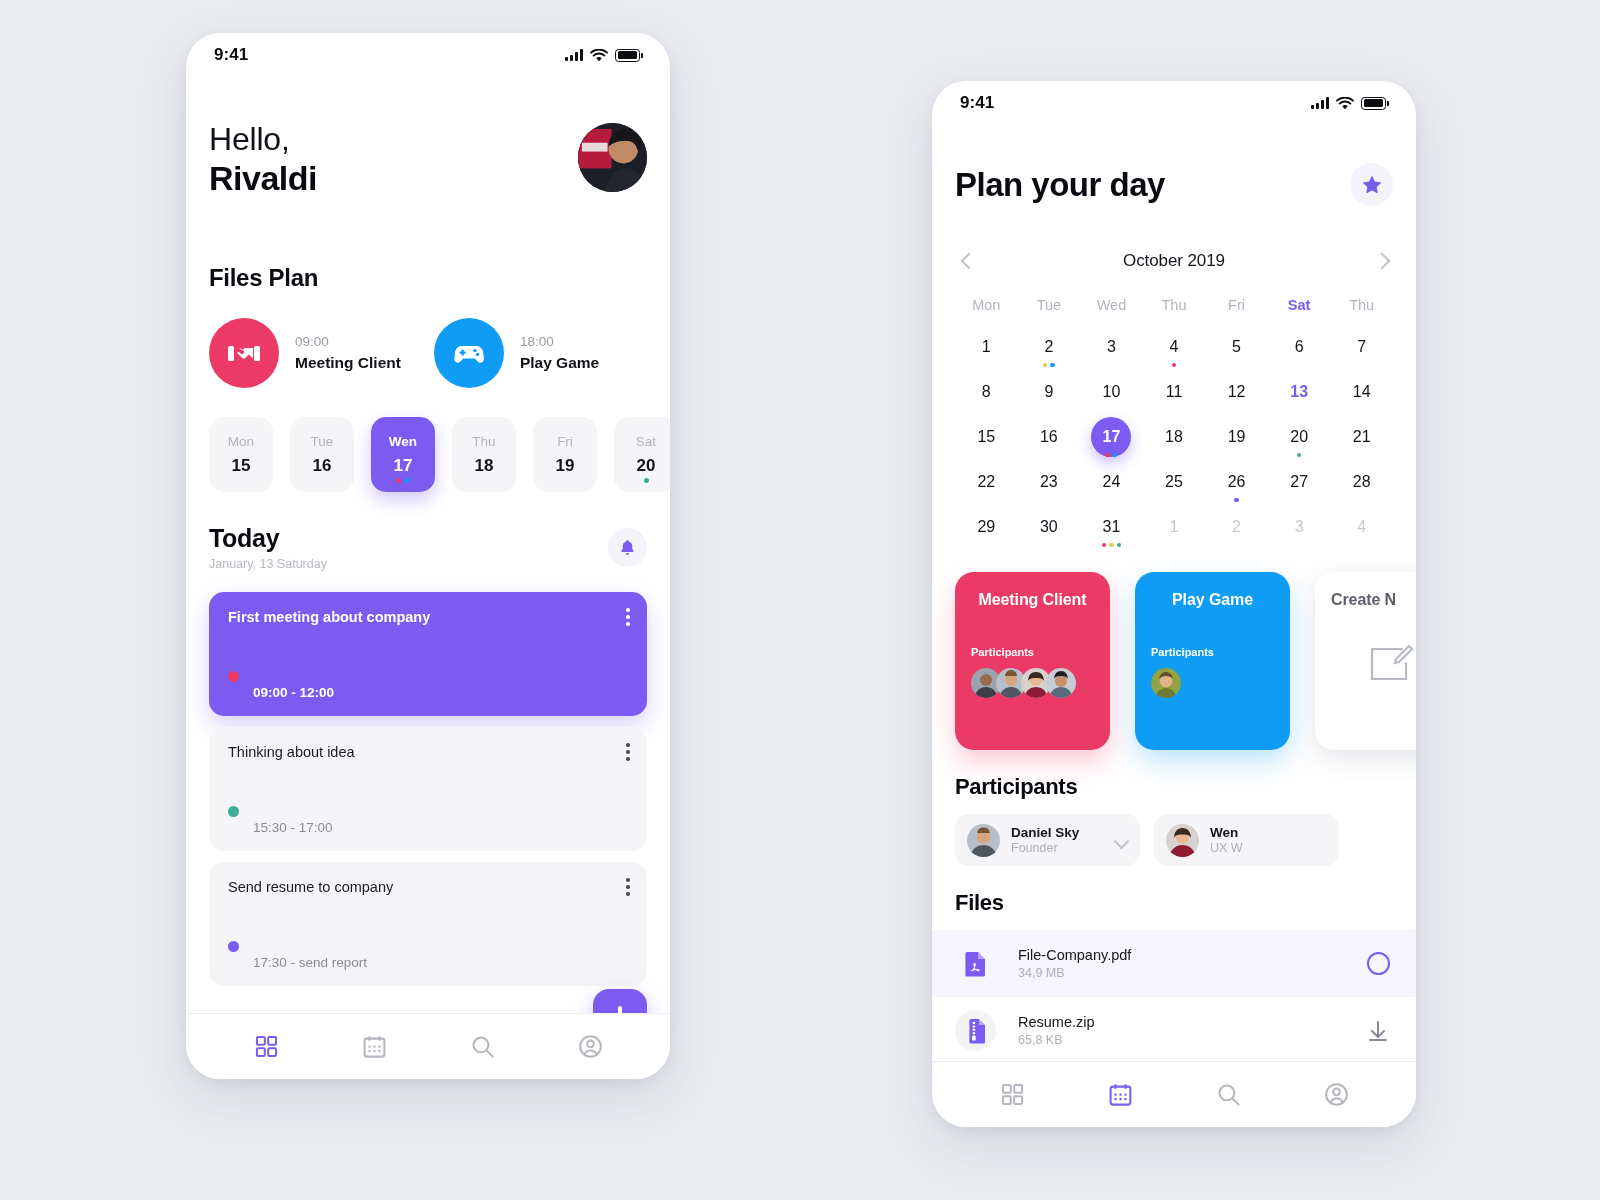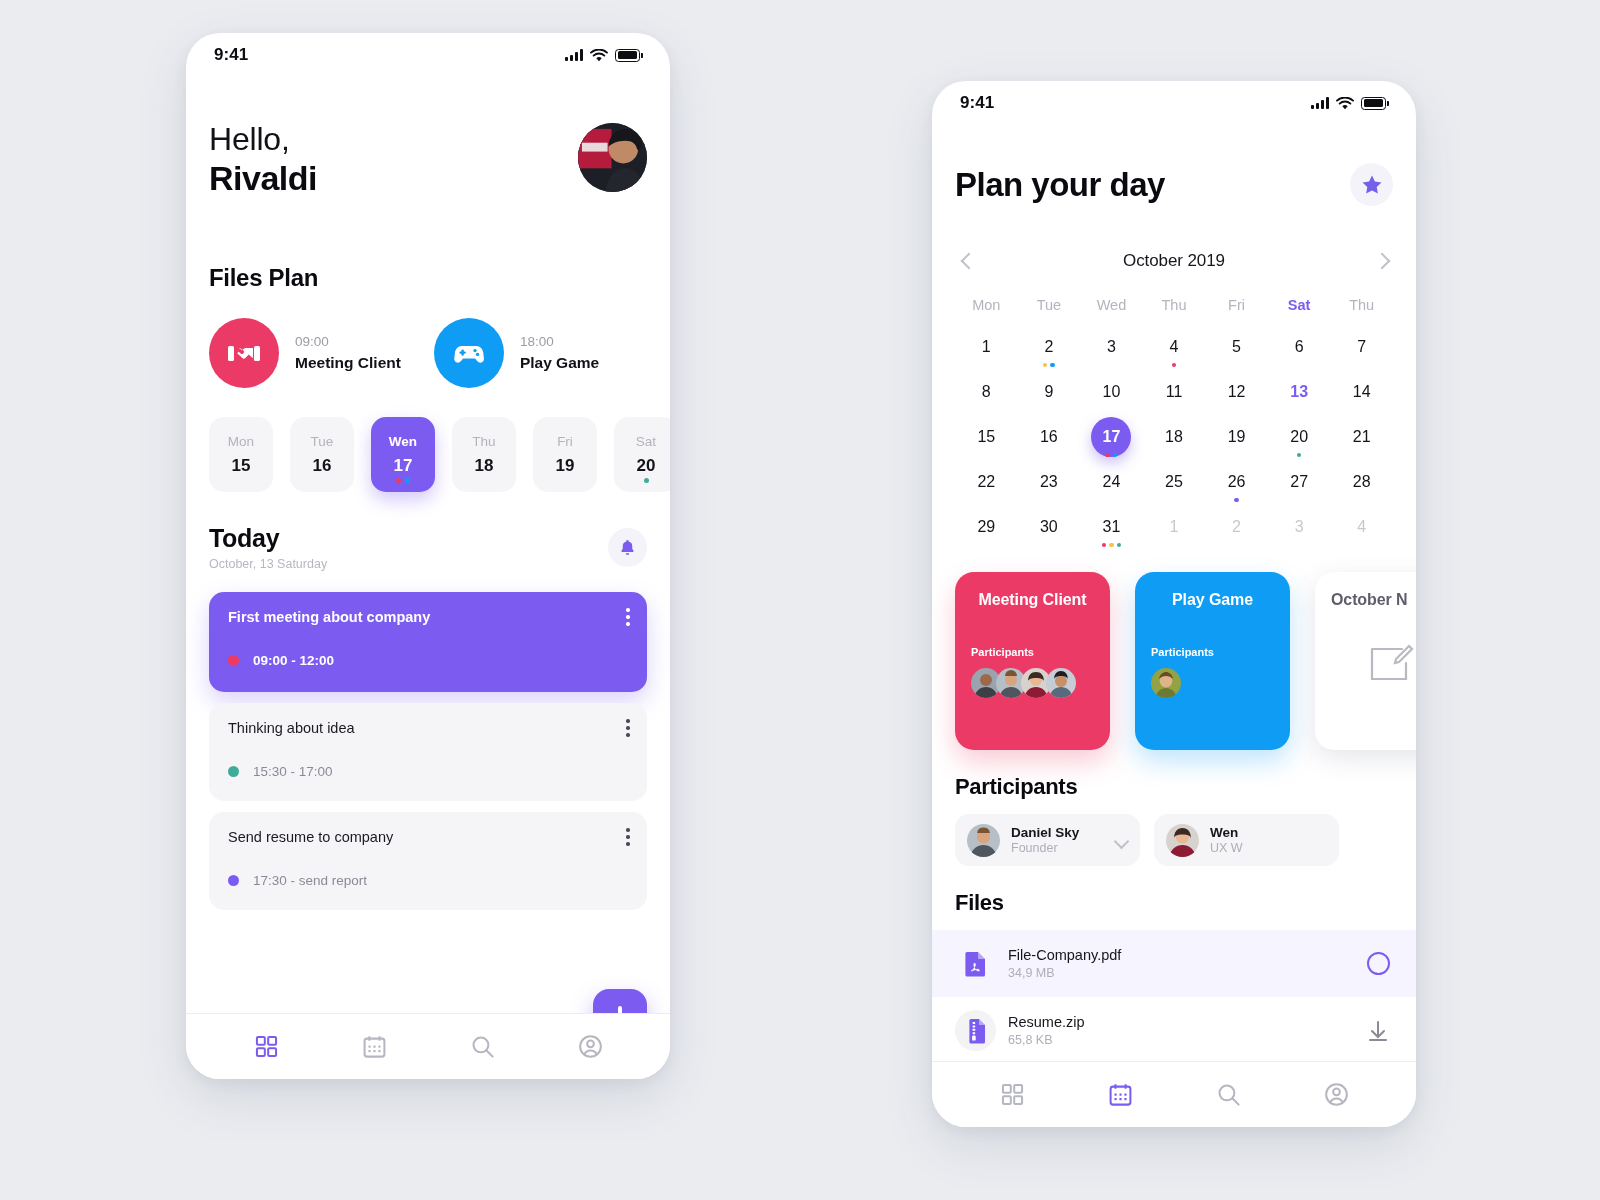--- a/index.html
+++ b/index.html
@@ -90,21 +90,21 @@
   .task-list { margin-top: 21px; display: flex; flex-direction: column; gap: 11px; }
   .task {
     background: #f5f5f7; border-radius: 15px; padding: 17px 19px 16px;
     position: relative; min-height: 98px;
   }
   .task.hl { background: #7c5cf0; box-shadow: 0 10px 24px rgba(124,92,240,.28); min-height: 100px; }
   .task-title { font-size: 14.5px; color: #1a1a22; font-weight: 400; padding-right: 32px; }
   .task.hl .task-title { color: #ffffff; font-weight: 700; }
   .task-meta { display: flex; align-items: center; gap: 14px; margin-top: 28px; }
   .task-dot { width: 11px; height: 11px; border-radius: 50%; flex: 0 0 auto; }
-  .task-time { font-size: 13.5px; color: #8a8a97; }
+  .task-time { font-size: 13.5px; color: #8a8a97; margin-top: 32px; }
   .task.hl .task-time { color: #ffffff; font-weight: 700; }
   .kebab { position: absolute; right: 17px; top: 16px; display: flex; flex-direction: column; gap: 3.5px; }
   .kebab i { width: 3.6px; height: 3.6px; border-radius: 50%; background: #4a4a58; display: block; }
   .task.hl .kebab i { background: #ffffff; }
 
   .fab {
     position: absolute; right: 23px; width: 54px; height: 54px; border-radius: 16px;
     background: #7c5cf0; box-shadow: 0 10px 22px rgba(124,92,240,.42);
     display: flex; align-items: center; justify-content: center;
   }
@@ -192,21 +192,21 @@
   .pp-name { font-size: 13.5px; font-weight: 700; color: #16161d; white-space: nowrap; }
   .pp-role { font-size: 12.5px; color: #aeaeba; white-space: nowrap; margin-top: 1px; }
   .pp-chev { width: 13px; height: 9px; position: relative; flex: 0 0 auto; }
   .pp-chev::after {
     content: ""; position: absolute; left: 1px; top: 0; width: 9px; height: 9px;
     border-bottom: 2px solid #c1c1cb; border-right: 2px solid #c1c1cb; transform: rotate(45deg);
   }
 
   .files { margin-top: 14px; }
   .file-row {
-    display: flex; align-items: center; gap: 12px; padding: 13px 23px;
+    display: flex; align-items: center; gap: 22px; padding: 13px 23px;
     margin-left: -23px; margin-right: -23px;
   }
   .file-row.sel { background: #f6f4fe; }
   .file-ico { width: 41px; height: 41px; border-radius: 50%; display: flex;
               align-items: center; justify-content: center; flex: 0 0 auto; }
   .file-ico.plain { background: transparent; }
   .file-ico.circ { background: #f3f3f6; }
   .file-ico svg { width: 22px; height: 26px; fill: #7c5cf0; }
   .file-txt { flex: 1; }
   .file-name { font-size: 14.5px; color: #16161d; }
@@ -331,21 +331,21 @@
               <div class="day-dots">
                 <i style="background: rgb(63, 171, 154);"></i>
               </div>
             </div>
           </div>
       </div>
 
       <div class="today-head">
         <div>
           <div class="today-title">Today</div>
-          <div class="today-sub">October, 13 Saturday</div>
+          <div class="today-sub">January, 13 Saturday</div>
         </div>
         <div class="bell-btn">
           <svg viewBox="0 0 24 24">
             <path d="M12 2.4a1.5 1.5 0 0 1 1.5 1.5v.5a6 6 0 0 1 4.5 5.8v3.3l1.6 2.6c.4.7-.1 1.5-.9 1.5H5.3c-.8 0-1.3-.8-.9-1.5L6 13.5v-3.3a6 6 0 0 1 4.5-5.8v-.5A1.5 1.5 0 0 1 12 2.4z"></path>
             <path d="M9.7 19.3h4.6a2.3 2.3 0 0 1-4.6 0z"></path>
           </svg>
         </div>
       </div>
 
       <div class="task-list" id="task-list">
@@ -668,21 +668,21 @@
                   <rect width="30" height="30" fill="#93a243"></rect>
                   <circle cx="15" cy="13" r="6.4" fill="#e0b489"></circle>
                   <path d="M8 11c1-5 4-7 7-7s6 2 7 7c-2-2-4-3-7-3s-5 1-7 3z" fill="#6b4a2a"></path>
                   <path d="M4 30c1.6-6.6 6-10 11-10s9.4 3.4 11 10z" fill="#6d7a33"></path>
                 </svg>
               </div>
           </div>
         </div>
 
         <div class="ev-card white">
-          <div class="ev-title">October N</div>
+          <div class="ev-title">Create N</div>
           <div class="edit-ico">
             <svg viewBox="0 0 48 42">
               <path d="M3 6h30M3 6v30h34V20" stroke-linecap="round"></path>
               <path d="M43 2 30 15l-4 1 1-4L40 -1z" transform="translate(0,4)"></path>
             </svg>
           </div>
         </div>
       </div>
 
       <div class="p2sec">Participants</div>

